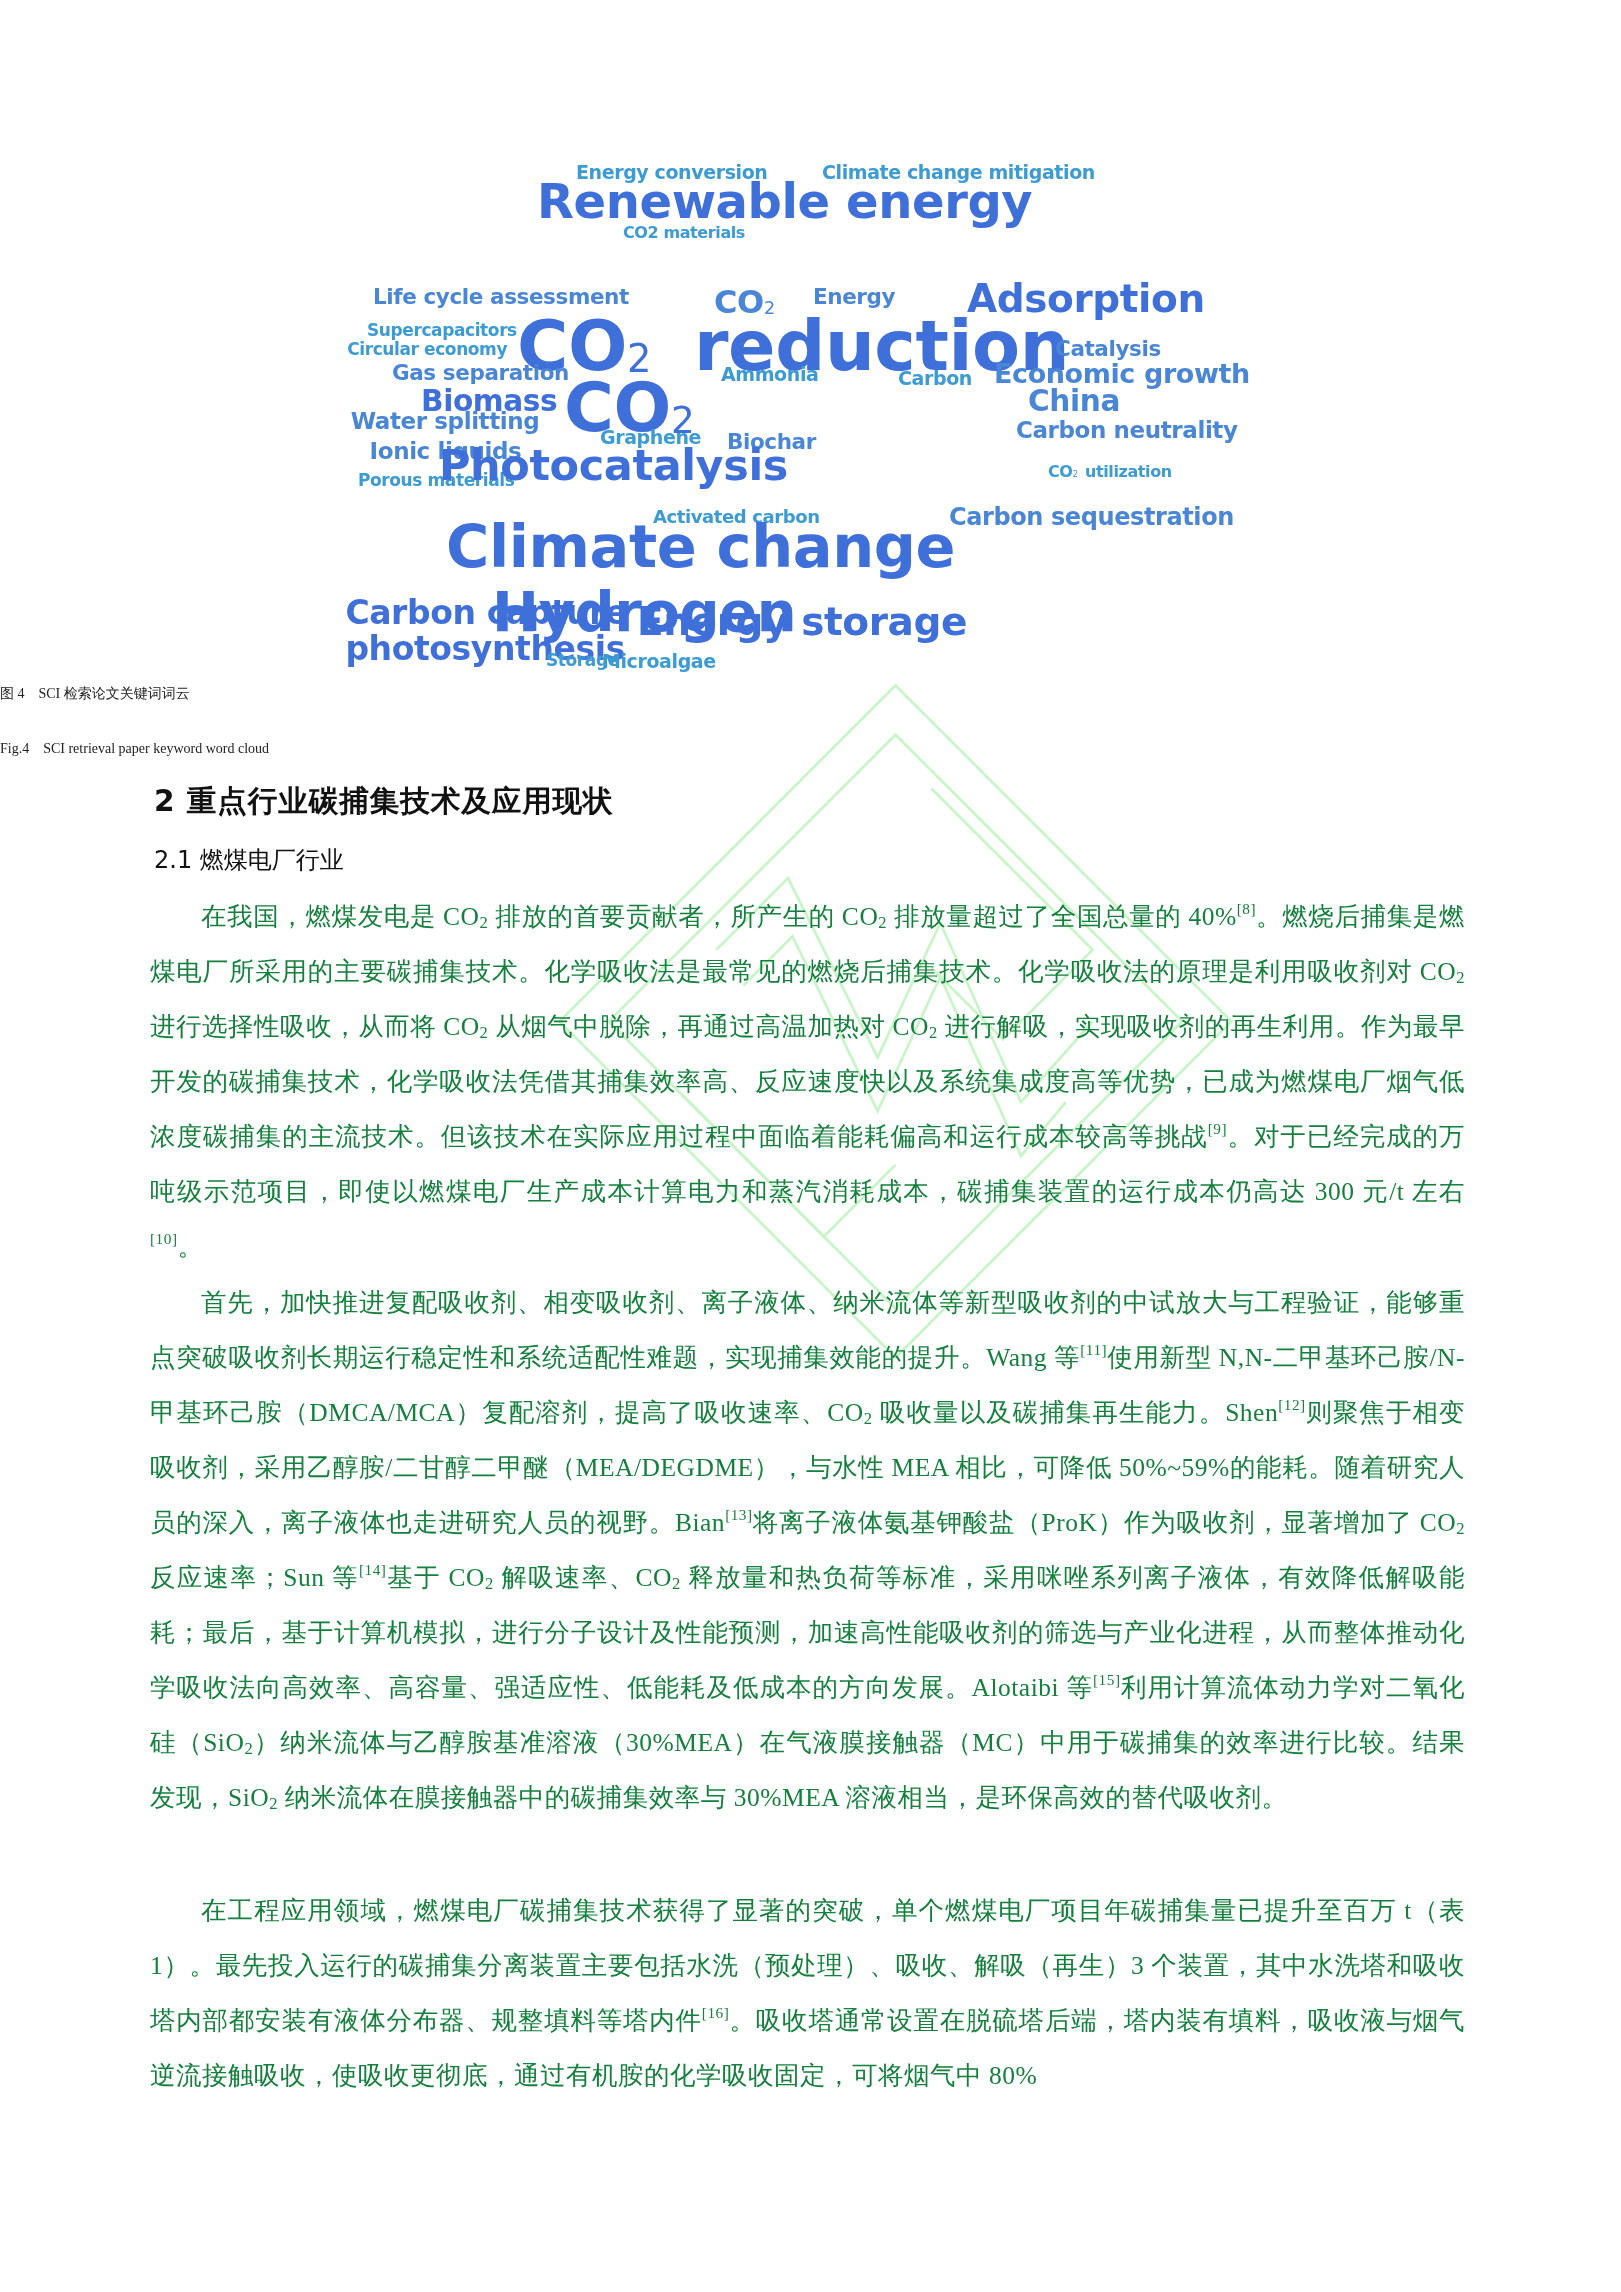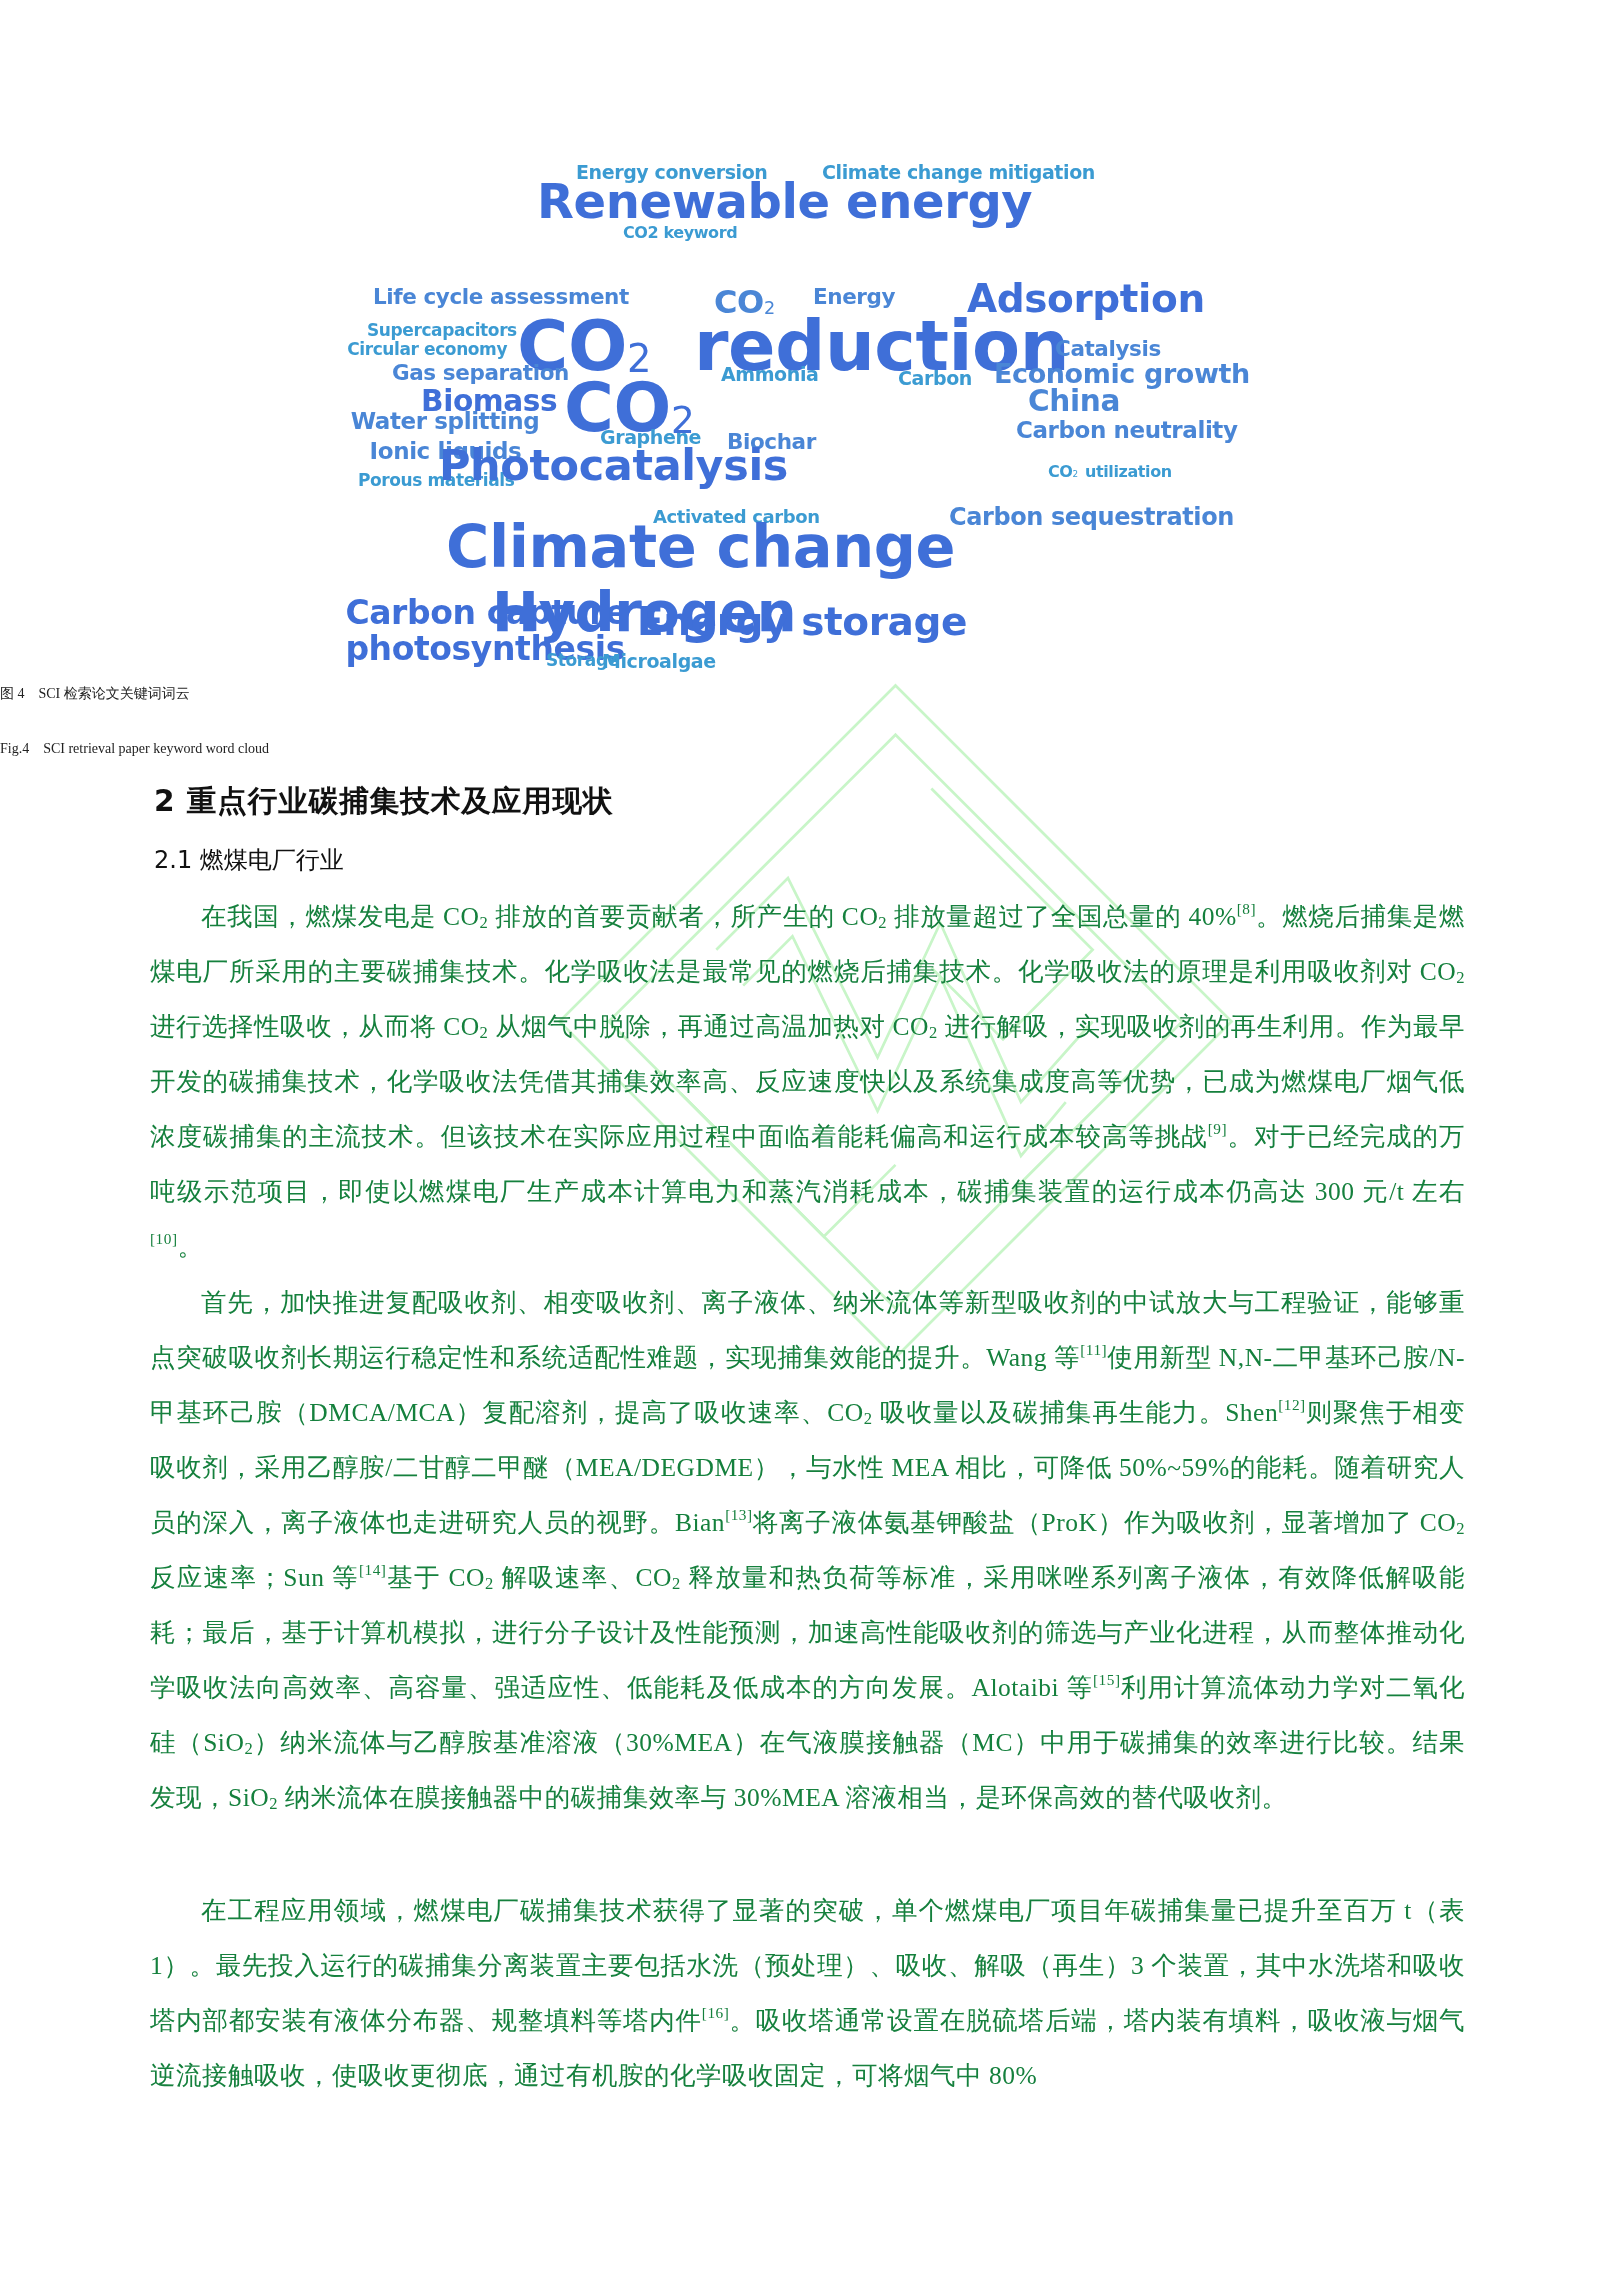--- a/index.html
+++ b/index.html
@@ -29,21 +29,21 @@
     <polyline points="210,340 265,285 360,480 430,330 520,530 570,470"></polyline>
     <polyline points="420,120 600,300 500,400 420,320"></polyline>
     <polyline points="140,460 300,620 380,540"></polyline>
   </g>
 </svg>
 
 <div class="cloud" id="cloud">
     <span class="w c3" style="left: 236px; top: 19.7px; font-size: 19px;">Energy conversion</span>
     <span class="w c3" style="left: 482px; top: 19.7px; font-size: 19px;">Climate change mitigation</span>
     <span class="w c1" style="left: 197px; top: 34px; font-size: 48px;">Renewable energy</span>
-    <span class="w c3" style="left: 283px; top: 82px; font-size: 16px;">CO2 keyword</span>
+    <span class="w c3" style="left: 283px; top: 82px; font-size: 16px;">CO2 materials</span>
     <span class="w c2" style="left: 33px; top: 143px; font-size: 21.5px;">Life cycle assessment</span>
     <span class="w c2" style="left: 374px; top: 143px; font-size: 32px;">CO<sub>2</sub></span>
     <span class="w c2" style="left: 473px; top: 143px; font-size: 21.5px;">Energy</span>
     <span class="w c1" style="left: 627px; top: 136px; font-size: 39px;">Adsorption</span>
     <span class="w c3" style="left: 27px; top: 179px; font-size: 17px;">Supercapacitors</span>
     <span class="w c3" style="left: 7.2px; top: 198px; font-size: 17px; text-align: right;">Circular economy</span>
     <span class="w c1" style="left: 177px; top: 168px; font-size: 70px;">CO<sub>2</sub></span>
     <span class="w c1" style="left: 354px; top: 168px; font-size: 70px;">reduction</span>
     <span class="w c2" style="left: 715px; top: 195px; font-size: 21.5px;">Catalysis</span>
     <span class="w c2" style="left: 52px; top: 219px; font-size: 21.5px;">Gas separation</span>

